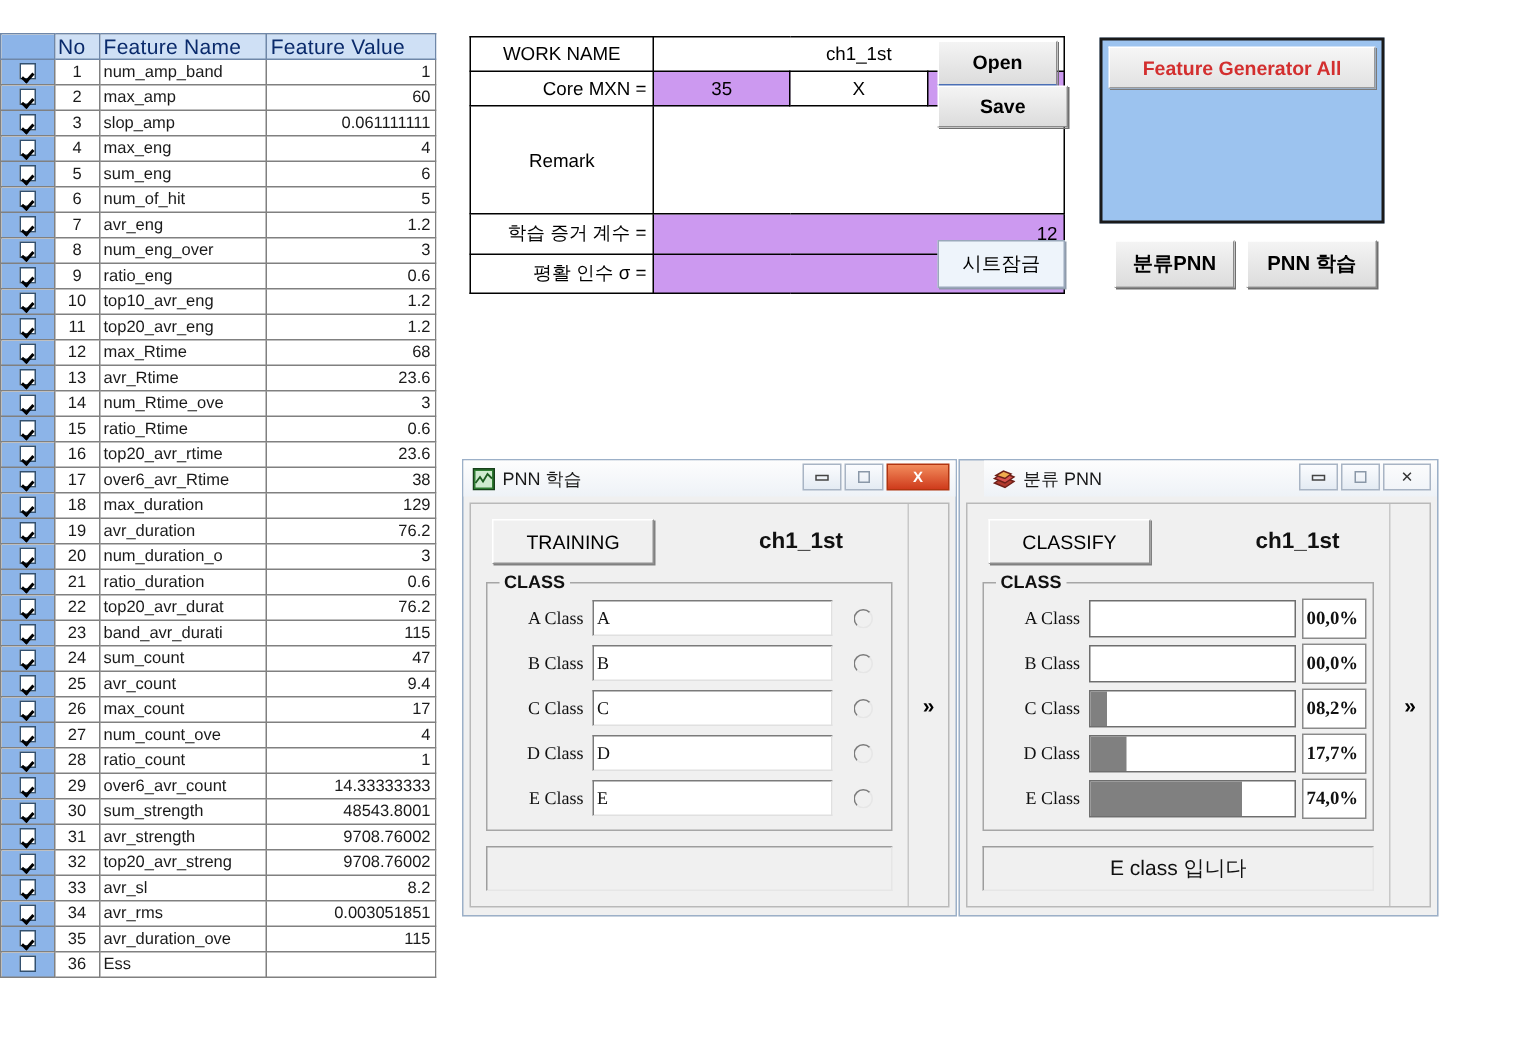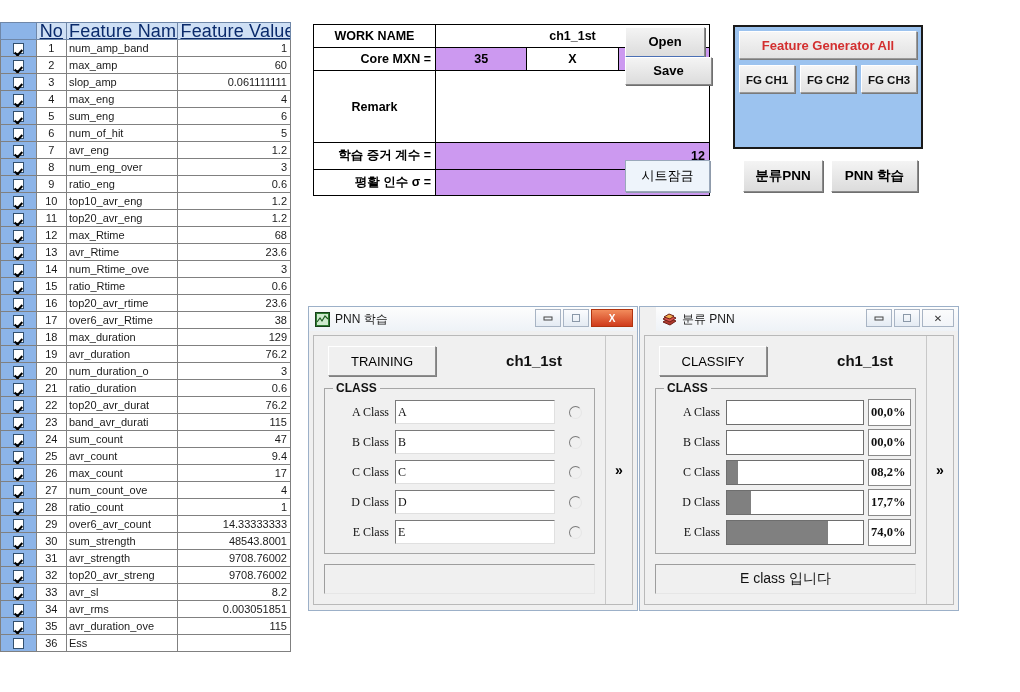--- a/index.html
+++ b/index.html
@@ -37,25 +37,24 @@
     padding:0 2px;
     overflow:hidden;
     white-space:nowrap;
     line-height:15px;
     font-size:11px;
   }
   #feature-table thead th{
     background:#cfe0f5;
     color:#0a2a6b;
     font-weight:normal;
-    text-align:center;
-    font-size:18px;
+    text-align:left;
+    font-size:14px;
     letter-spacing:0.2px;
     border:1px solid #6f87a8;
-    text-decoration:underline;
   }
   #feature-table thead th.h-sel{
     background:#8cb4e8;
     border:1px solid #6f87a8;
   }
   #feature-table td.sel-cell{
     background:#8cb4e8;
     text-align:center;
     padding:0;
   }
@@ -88,21 +87,21 @@
   }
   #worksheet-panel table{
     border-collapse:collapse;
     table-layout:fixed;
     width:100%;height:100%;
     font-size:12px;
   }
   #worksheet-panel td{
     border:1px solid #000000;
     padding:3px 4px;
-    font-weight:bold;
+    font-weight:normal;
     color:#000000;
     font-size:12.5px;
   }
   .lbl-cell{width:113px;text-align:center;background:#ffffff;}
   .lbl-cell.rt{text-align:right;padding-right:5px;}
   .val-white{background:#ffffff;text-align:center;}
   .val-purple{background:#cc99f0;text-align:center;color:#2a0d4a;}
   .val-purple-r{background:#cc99f0;text-align:right;padding-right:5px;color:#2a0d4a;}
   .x-cell{width:20px;background:#ffffff;text-align:center;}
   .remark-box{background:#ffffff;}
@@ -533,25 +532,20 @@
     </tr>
   </tbody>
     </table>
 </div>
 <div class="abs btn3d" id="btn-open">Open</div>
 <div class="abs btn3d" id="btn-save">Save</div>
 <div class="abs btn3d" id="btn-sheetlock">시트잠금</div>
 
 <div class="abs" id="fg-panel">
   <div id="fg-all">Feature Generator All</div>
-  <div class="fg-row">
-    <div class="fg-btn">FG CH1</div>
-    <div class="fg-btn">FG CH2</div>
-    <div class="fg-btn">FG CH3</div>
-  </div>
 </div>
 <div class="abs btn3d" id="btn-classify-pnn">분류PNN</div>
 <div class="abs btn3d" id="btn-train-pnn">PNN 학습</div>
 
 <div class="abs dlg" style="left:308px;top:306px;width:330px;height:305px;">
   <div class="dlg-title">
     <span class="dlg-ico">
       <svg width="15" height="15" viewBox="0 0 15 15">
         <rect x="0.5" y="0.5" width="14" height="14" fill="#2f7d32" stroke="#17401a"></rect>
         <rect x="2" y="2" width="11" height="11" fill="#cfeacf"></rect>

